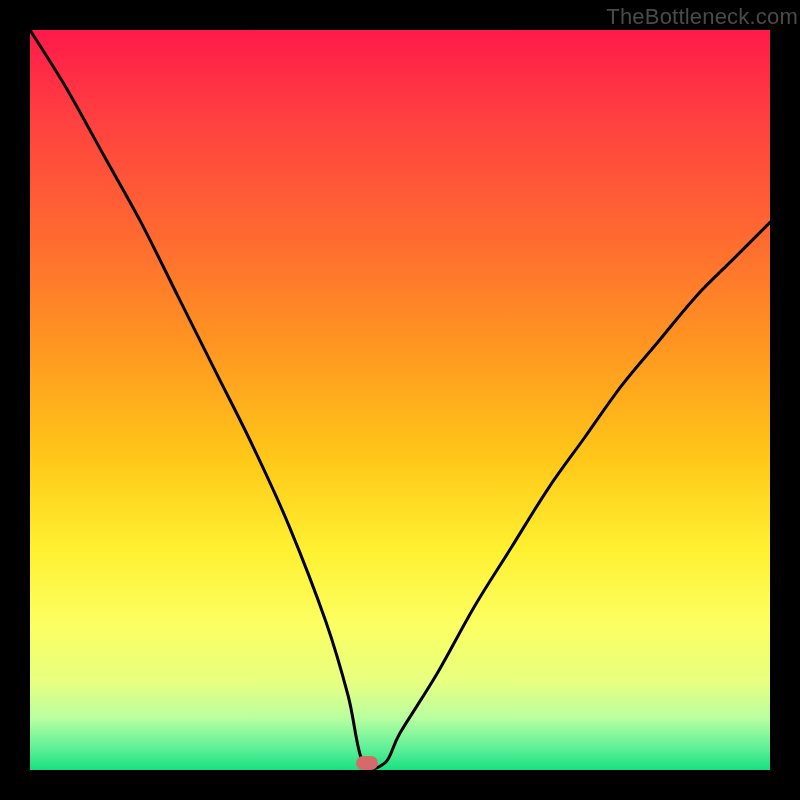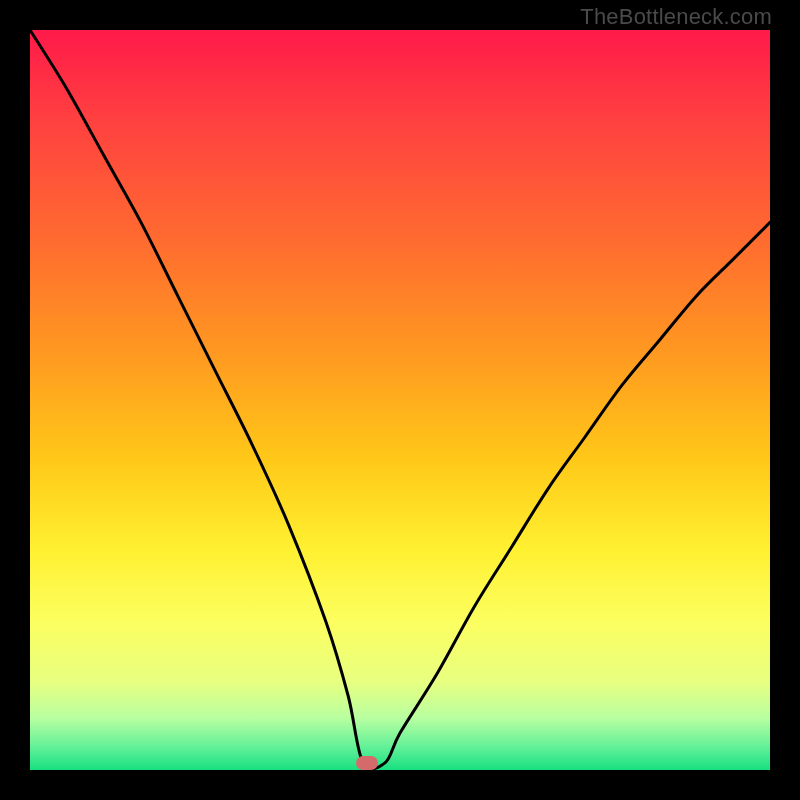--- a/index.html
+++ b/index.html
@@ -51,21 +51,21 @@
     position: absolute;
     width: 22px;
     height: 14px;
     border-radius: 7px;
     background: #d46a6a;
     transform: translate(-50%, -50%);
   }
   .watermark {
     position: absolute;
     top: 4px;
-    right: 28px;
+    right: 2px;
     color: #4a4a4a;
     font-size: 22px;
     font-weight: 500;
     letter-spacing: 0.2px;
   }
 </style>
 </head>
 <body>
 
 <div class="frame">

